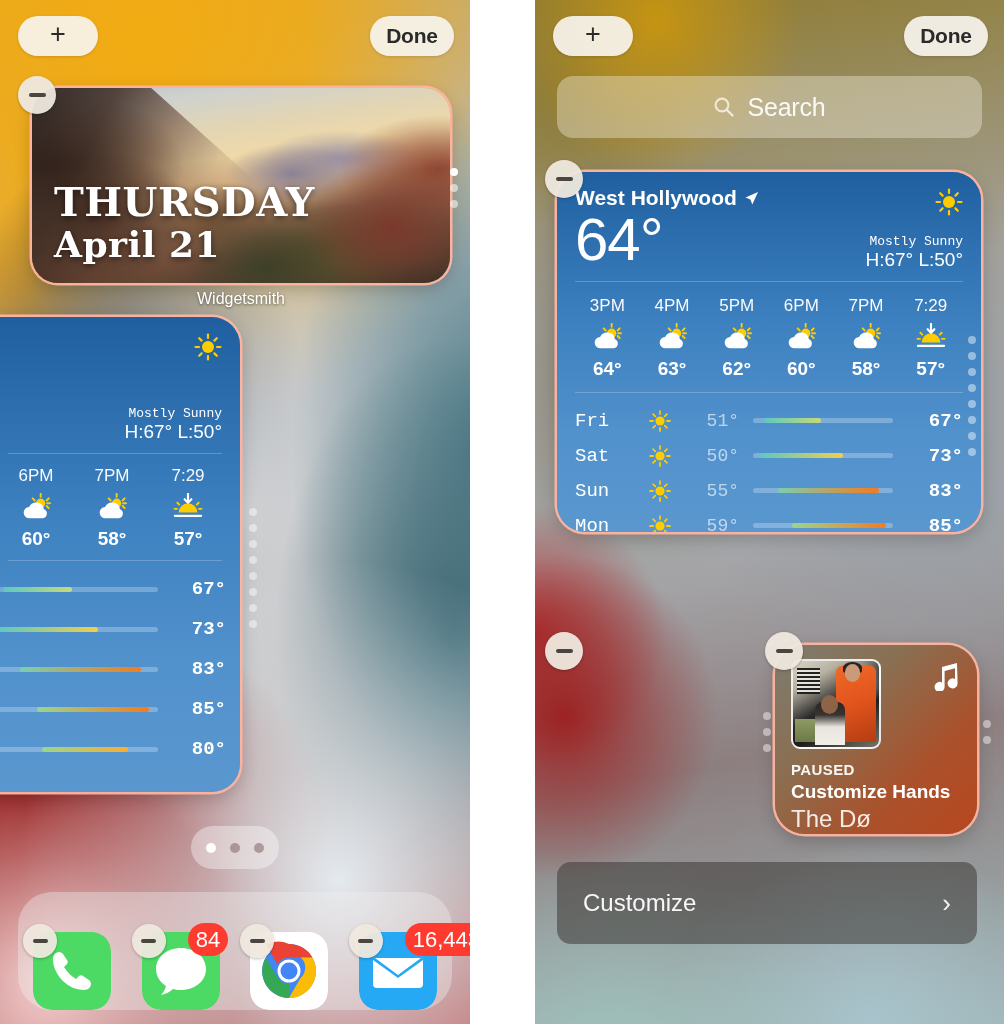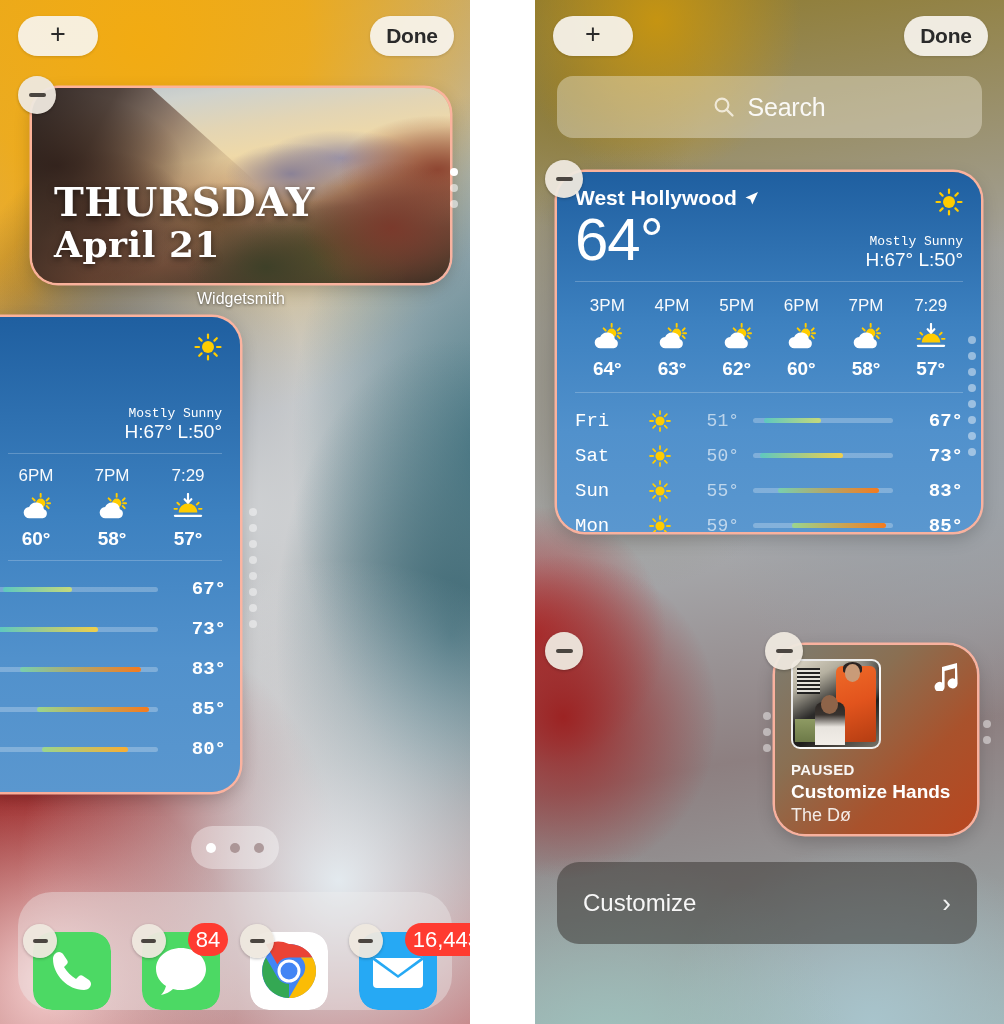--- a/index.html
+++ b/index.html
@@ -260,27 +260,27 @@
       #e8e6df;
     opacity: 0.95;
   }
   .album .grass {
     position: absolute; left: 2%; bottom: 6%; width: 30%; height: 26%;
     background: linear-gradient(180deg, #8e9a63 0%, #6d7a48 100%);
   }
   .note-icon { position: absolute; right: 16px; top: 16px; width: 30px; height: 30px; }
   .m-status { margin-top: 12px; font-size: 15px; font-weight: 600; color: rgba(255,255,255,0.94); letter-spacing: 0.4px; }
   .m-title  { font-size: 19px; font-weight: 600; color: #ffffff; margin-top: 3px; }
-  .m-artist { font-size: 18px; color: rgba(255,255,255,0.88); margin-top: 2px; }
+  .m-artist { font-size: 24px; color: rgba(255,255,255,0.88); margin-top: 2px; }
 
   
   #customize-bar {
     position: absolute; left: 22px; top: 862px;
     width: 420px; height: 82px;
-    border-radius: 22px;
+    border-radius: 14px;
     background: rgba(60,56,52,0.55);
     display: flex; align-items: center; justify-content: space-between;
     padding: 0 26px;
     cursor: pointer; z-index: 12;
   }
   .cz-label { color: rgba(255,255,255,0.95); font-size: 24px; }
   .cz-chev  { color: rgba(255,255,255,0.92); font-size: 26px; font-weight: 300; }
 
   
   .dotcol { position: absolute; display: flex; flex-direction: column; gap: 8px; z-index: 20; }

